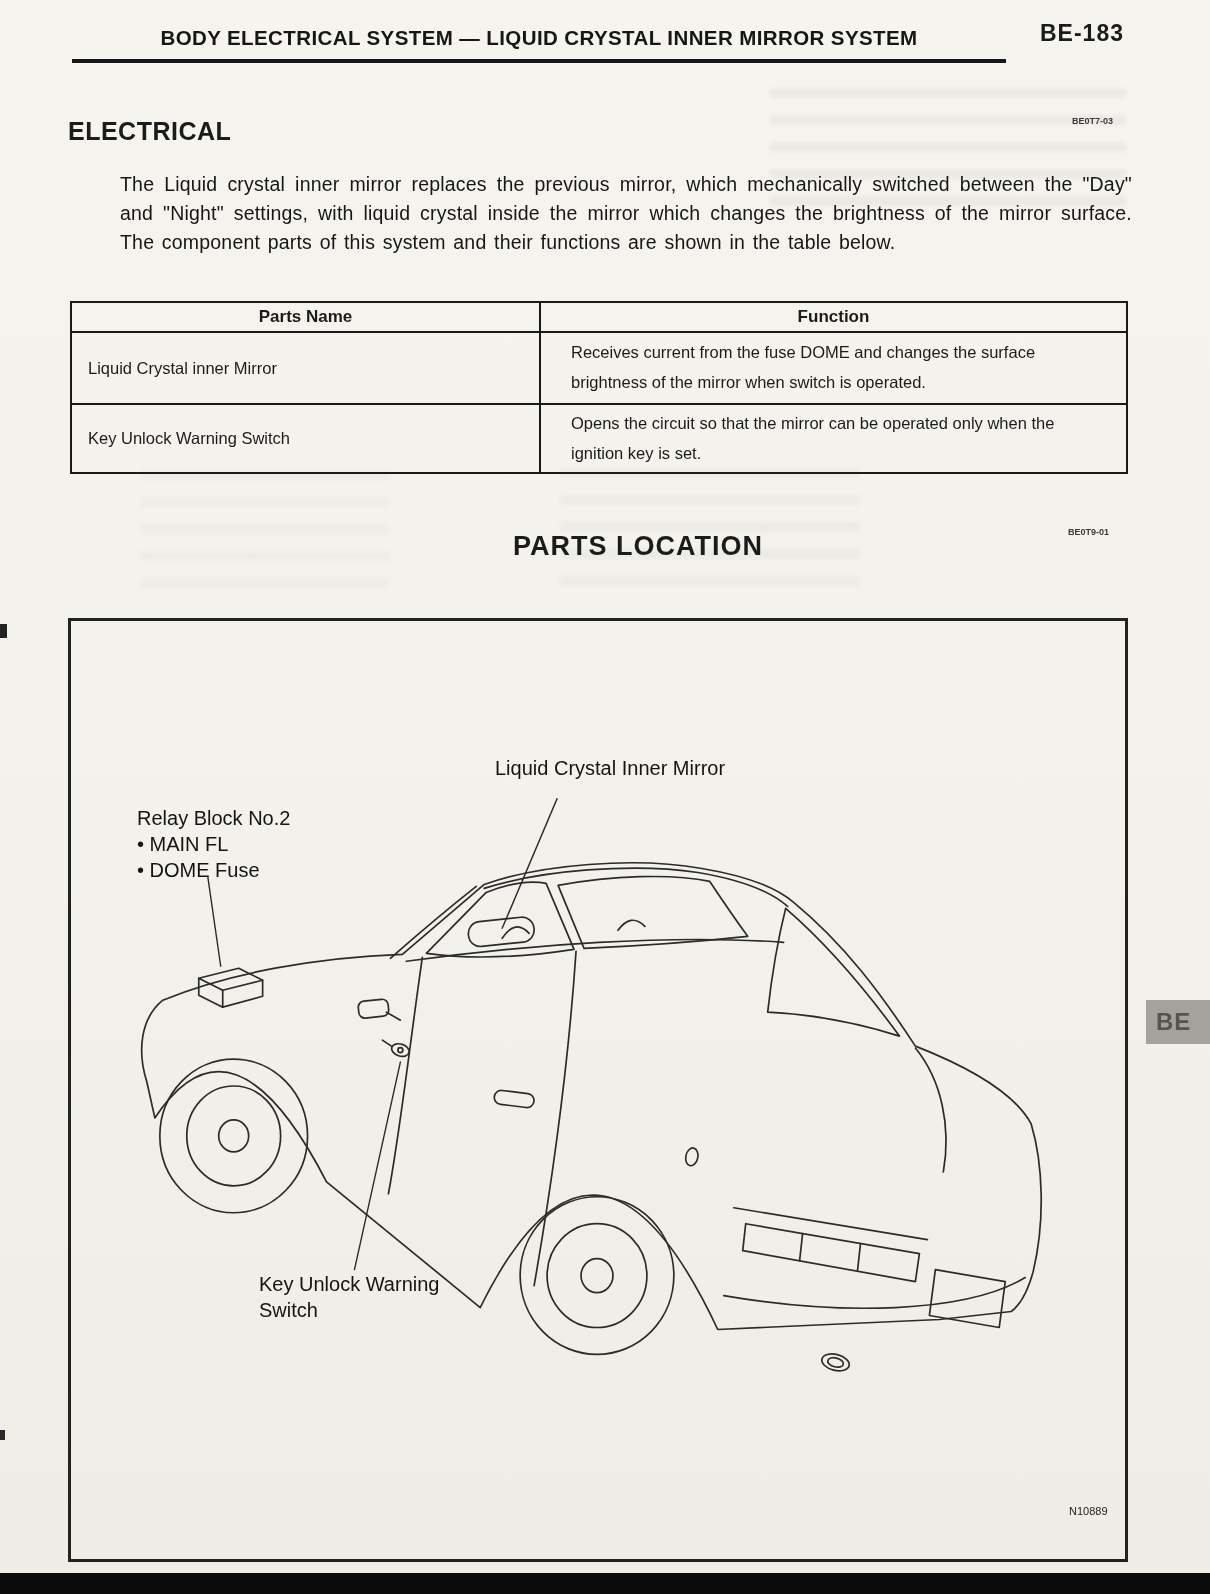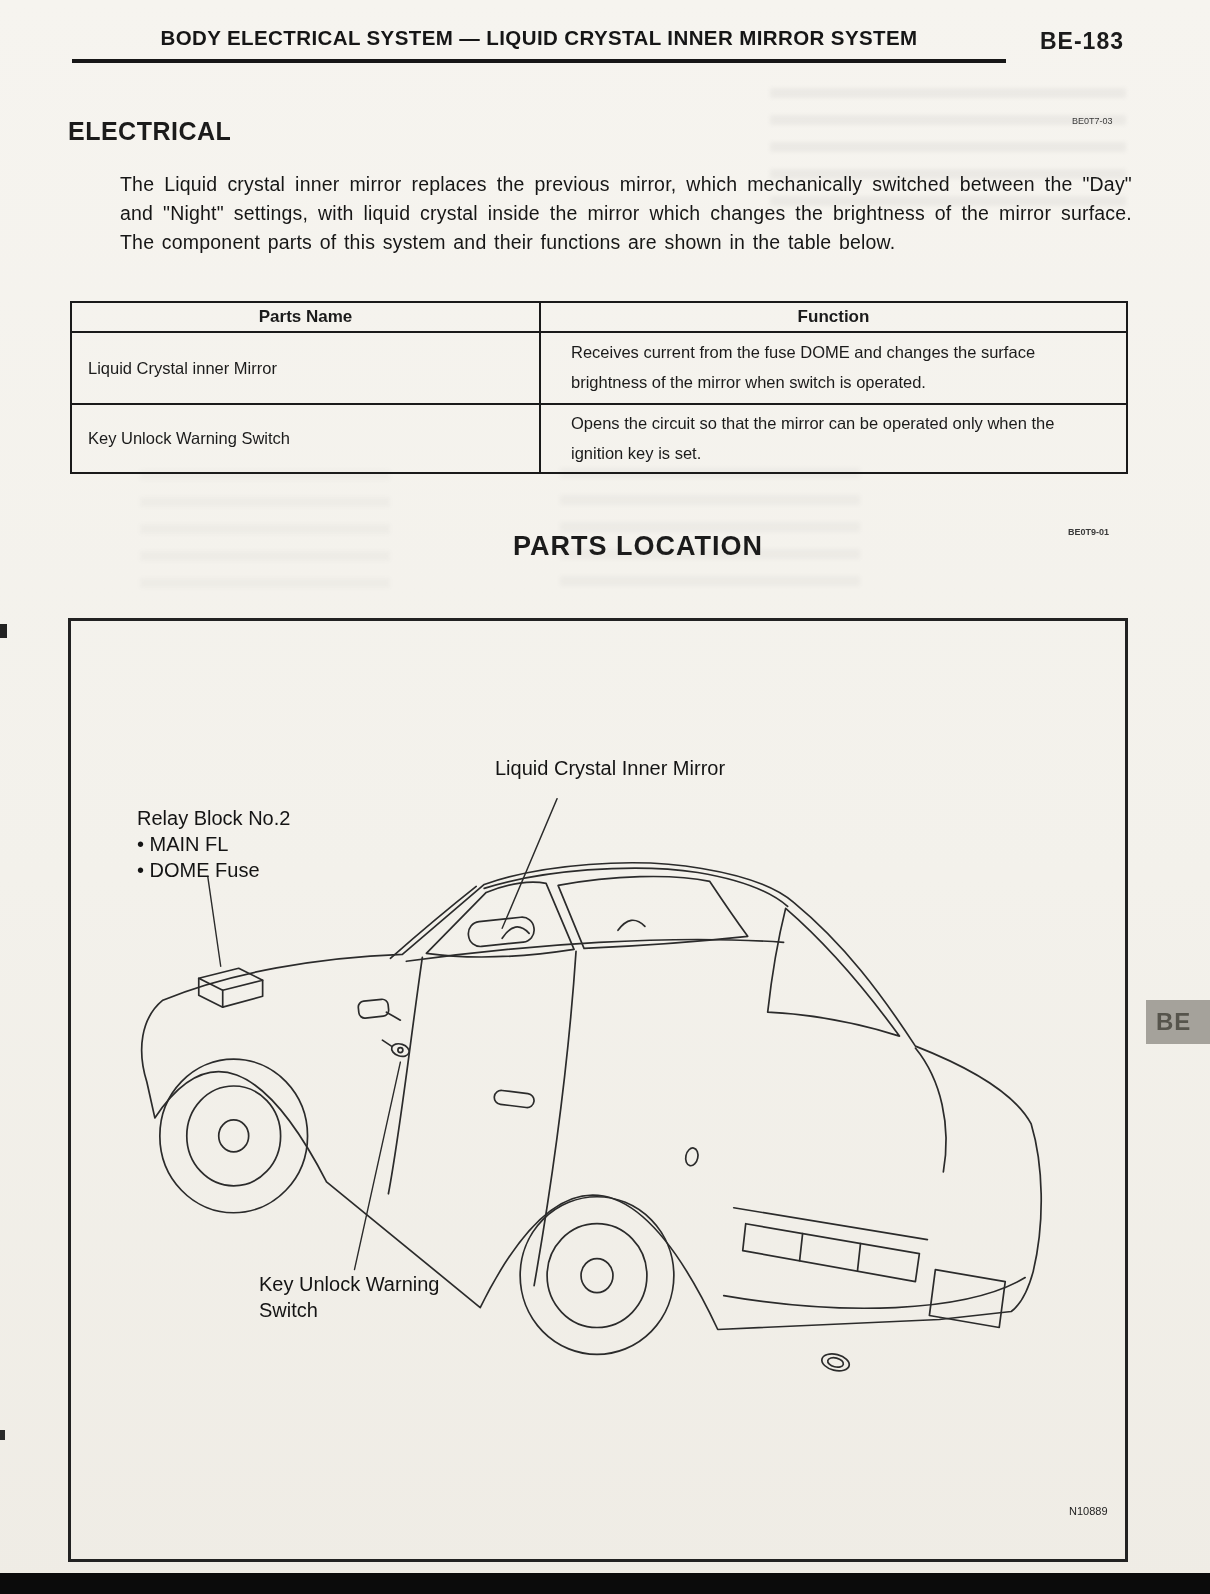--- a/index.html
+++ b/index.html
@@ -9,25 +9,25 @@
     background:linear-gradient(180deg,#f6f4ef 0%,#f3f1eb 55%,#efece5 100%);
     font-family:"Liberation Sans", sans-serif; color:#1b1b1b;
   }
 
   
   .header-rule {
     position:absolute; top:26px; left:72px; width:934px; text-align:center;
     font-weight:bold; font-size:20.5px; letter-spacing:0.4px;
     padding-bottom:9px; border-bottom:4px solid #171717; color:#161616;
   }
-  .page-num { position:absolute; top:28px; left:1040px; font-weight:bold; font-size:23px; letter-spacing:1px; }
+  .page-num { position:absolute; top:20px; left:1040px; font-weight:bold; font-size:23px; letter-spacing:1px; }
 
   
   .doc-title   { position:absolute; top:76px;  left:68px; font-size:32px; font-weight:bold; letter-spacing:1px; }
-  .doc-code    { position:absolute; top:116px; left:1072px; font-size:9px; font-weight:normal; color:#3a3a3a; }
+  .doc-code    { position:absolute; top:116px; left:1072px; font-size:9px; font-weight:bold; color:#3a3a3a; }
   .doc-subtitle{ position:absolute; top:117px; left:68px; font-size:25px; font-weight:bold; letter-spacing:0.5px; }
 
   .paragraph {
     position:absolute; top:170px; left:120px; width:1012px;
     font-size:19.5px; line-height:29px; text-align:justify;
     letter-spacing:0.2px; word-spacing:2px; color:#161616;
   }
 
   
   .parts-table { position:absolute; top:301px; left:70px; width:1058px; border-collapse:collapse; }

